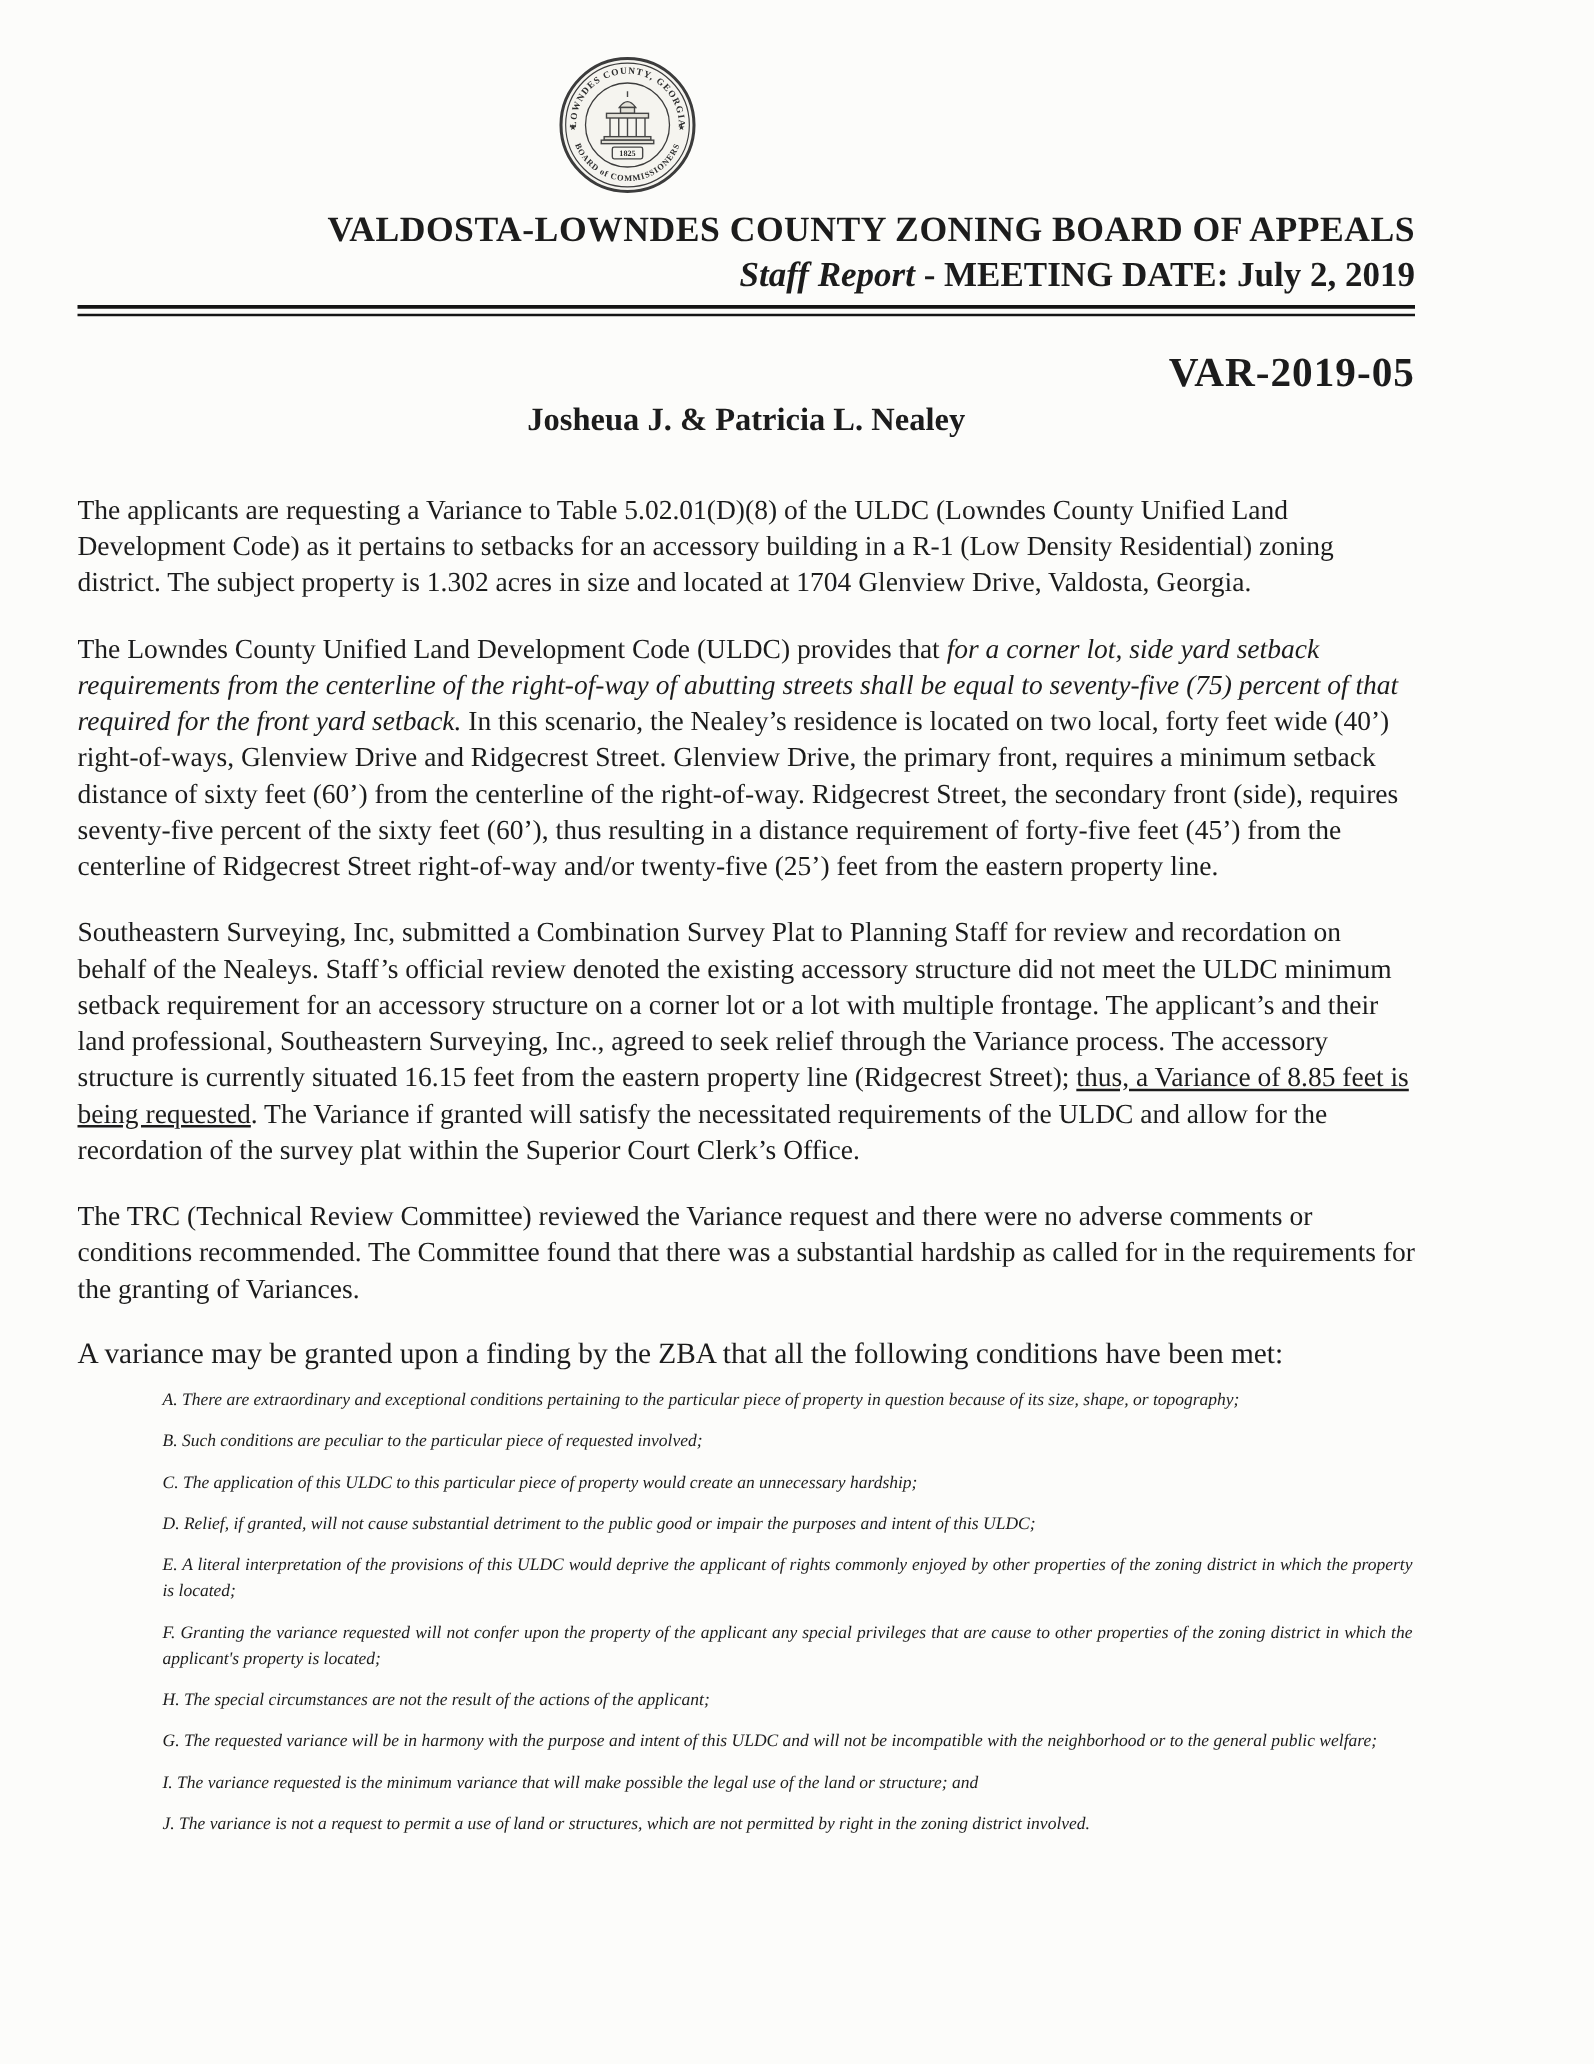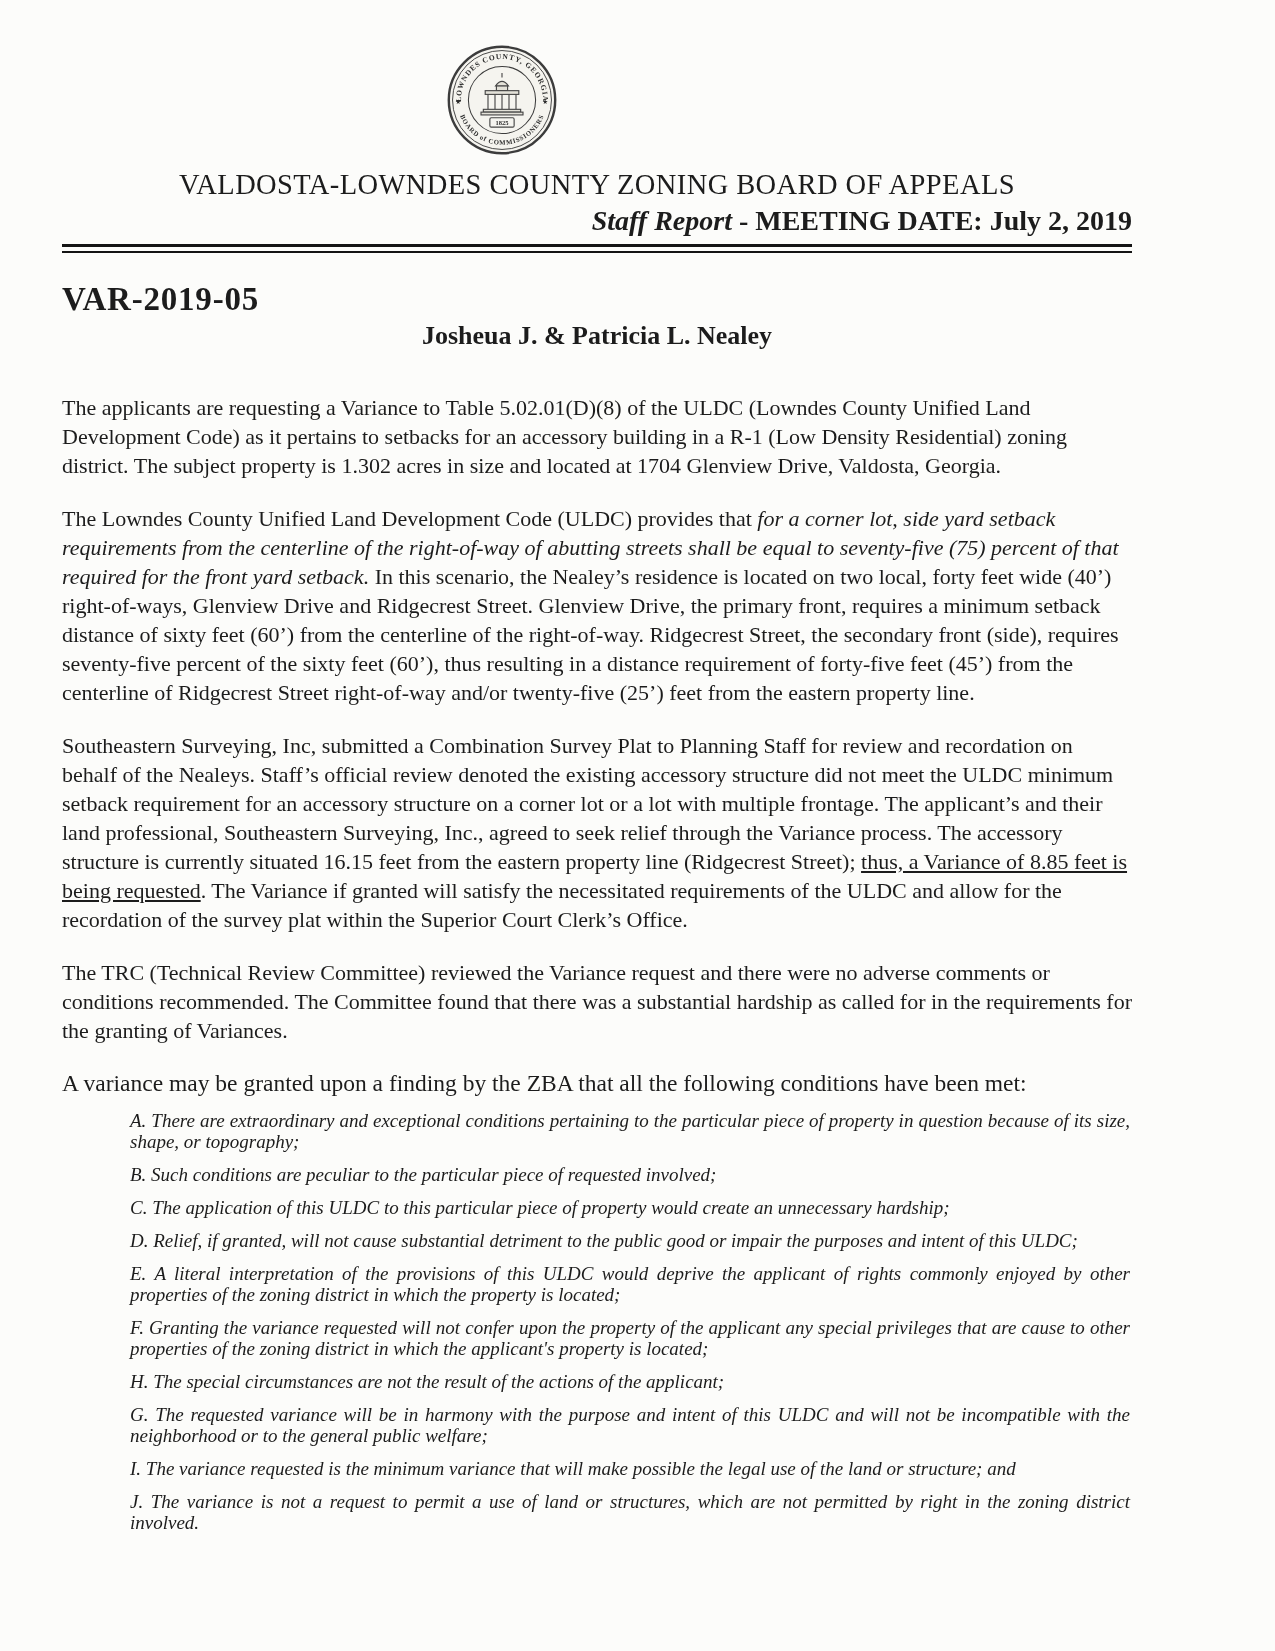--- a/index.html
+++ b/index.html
@@ -28,43 +28,42 @@
   .seal-wrap svg { display: block; }
 
   
   .header-text {
     width: 1070px;
     text-align: right;
     line-height: 1.18;
   }
   .org-title {
     font-size: 28.5px;
-    font-weight: normal;
+    font-weight: bold;
     letter-spacing: 0.4px;
-    text-align: center;
   }
   .meeting-line {
     font-size: 28px;
     font-weight: bold;
     margin-top: 2px;
   }
   .staff-report-label { font-style: italic; }
 
   .double-rule {
     width: 1070px;
     height: 9px;
     margin-top: 7px;
     border-top: 3.5px solid #141414;
     border-bottom: 2.5px solid #141414;
   }
 
   
   .case-number {
     width: 1070px;
-    text-align: left;
+    text-align: right;
     font-size: 33px;
     font-weight: bold;
     letter-spacing: 0.8px;
     margin-top: 28px;
   }
   .applicants {
     width: 1070px;
     text-align: center;
     font-size: 26px;
     font-weight: bold;
@@ -88,21 +87,21 @@
     font-size: 23.5px;
     line-height: 29px;
     margin-top: 24px;
   }
   .conditions {
     width: 1000px;
     margin-left: 68px;
     margin-top: 8px;
   }
   .condition-item {
-    font-size: 19px;
+    font-size: 14px;
     font-style: italic;
     line-height: 21px;
     margin-top: 12px;
     text-align: justify;
   }
 </style>
 </head>
 <body>
 
 <div class="page">

